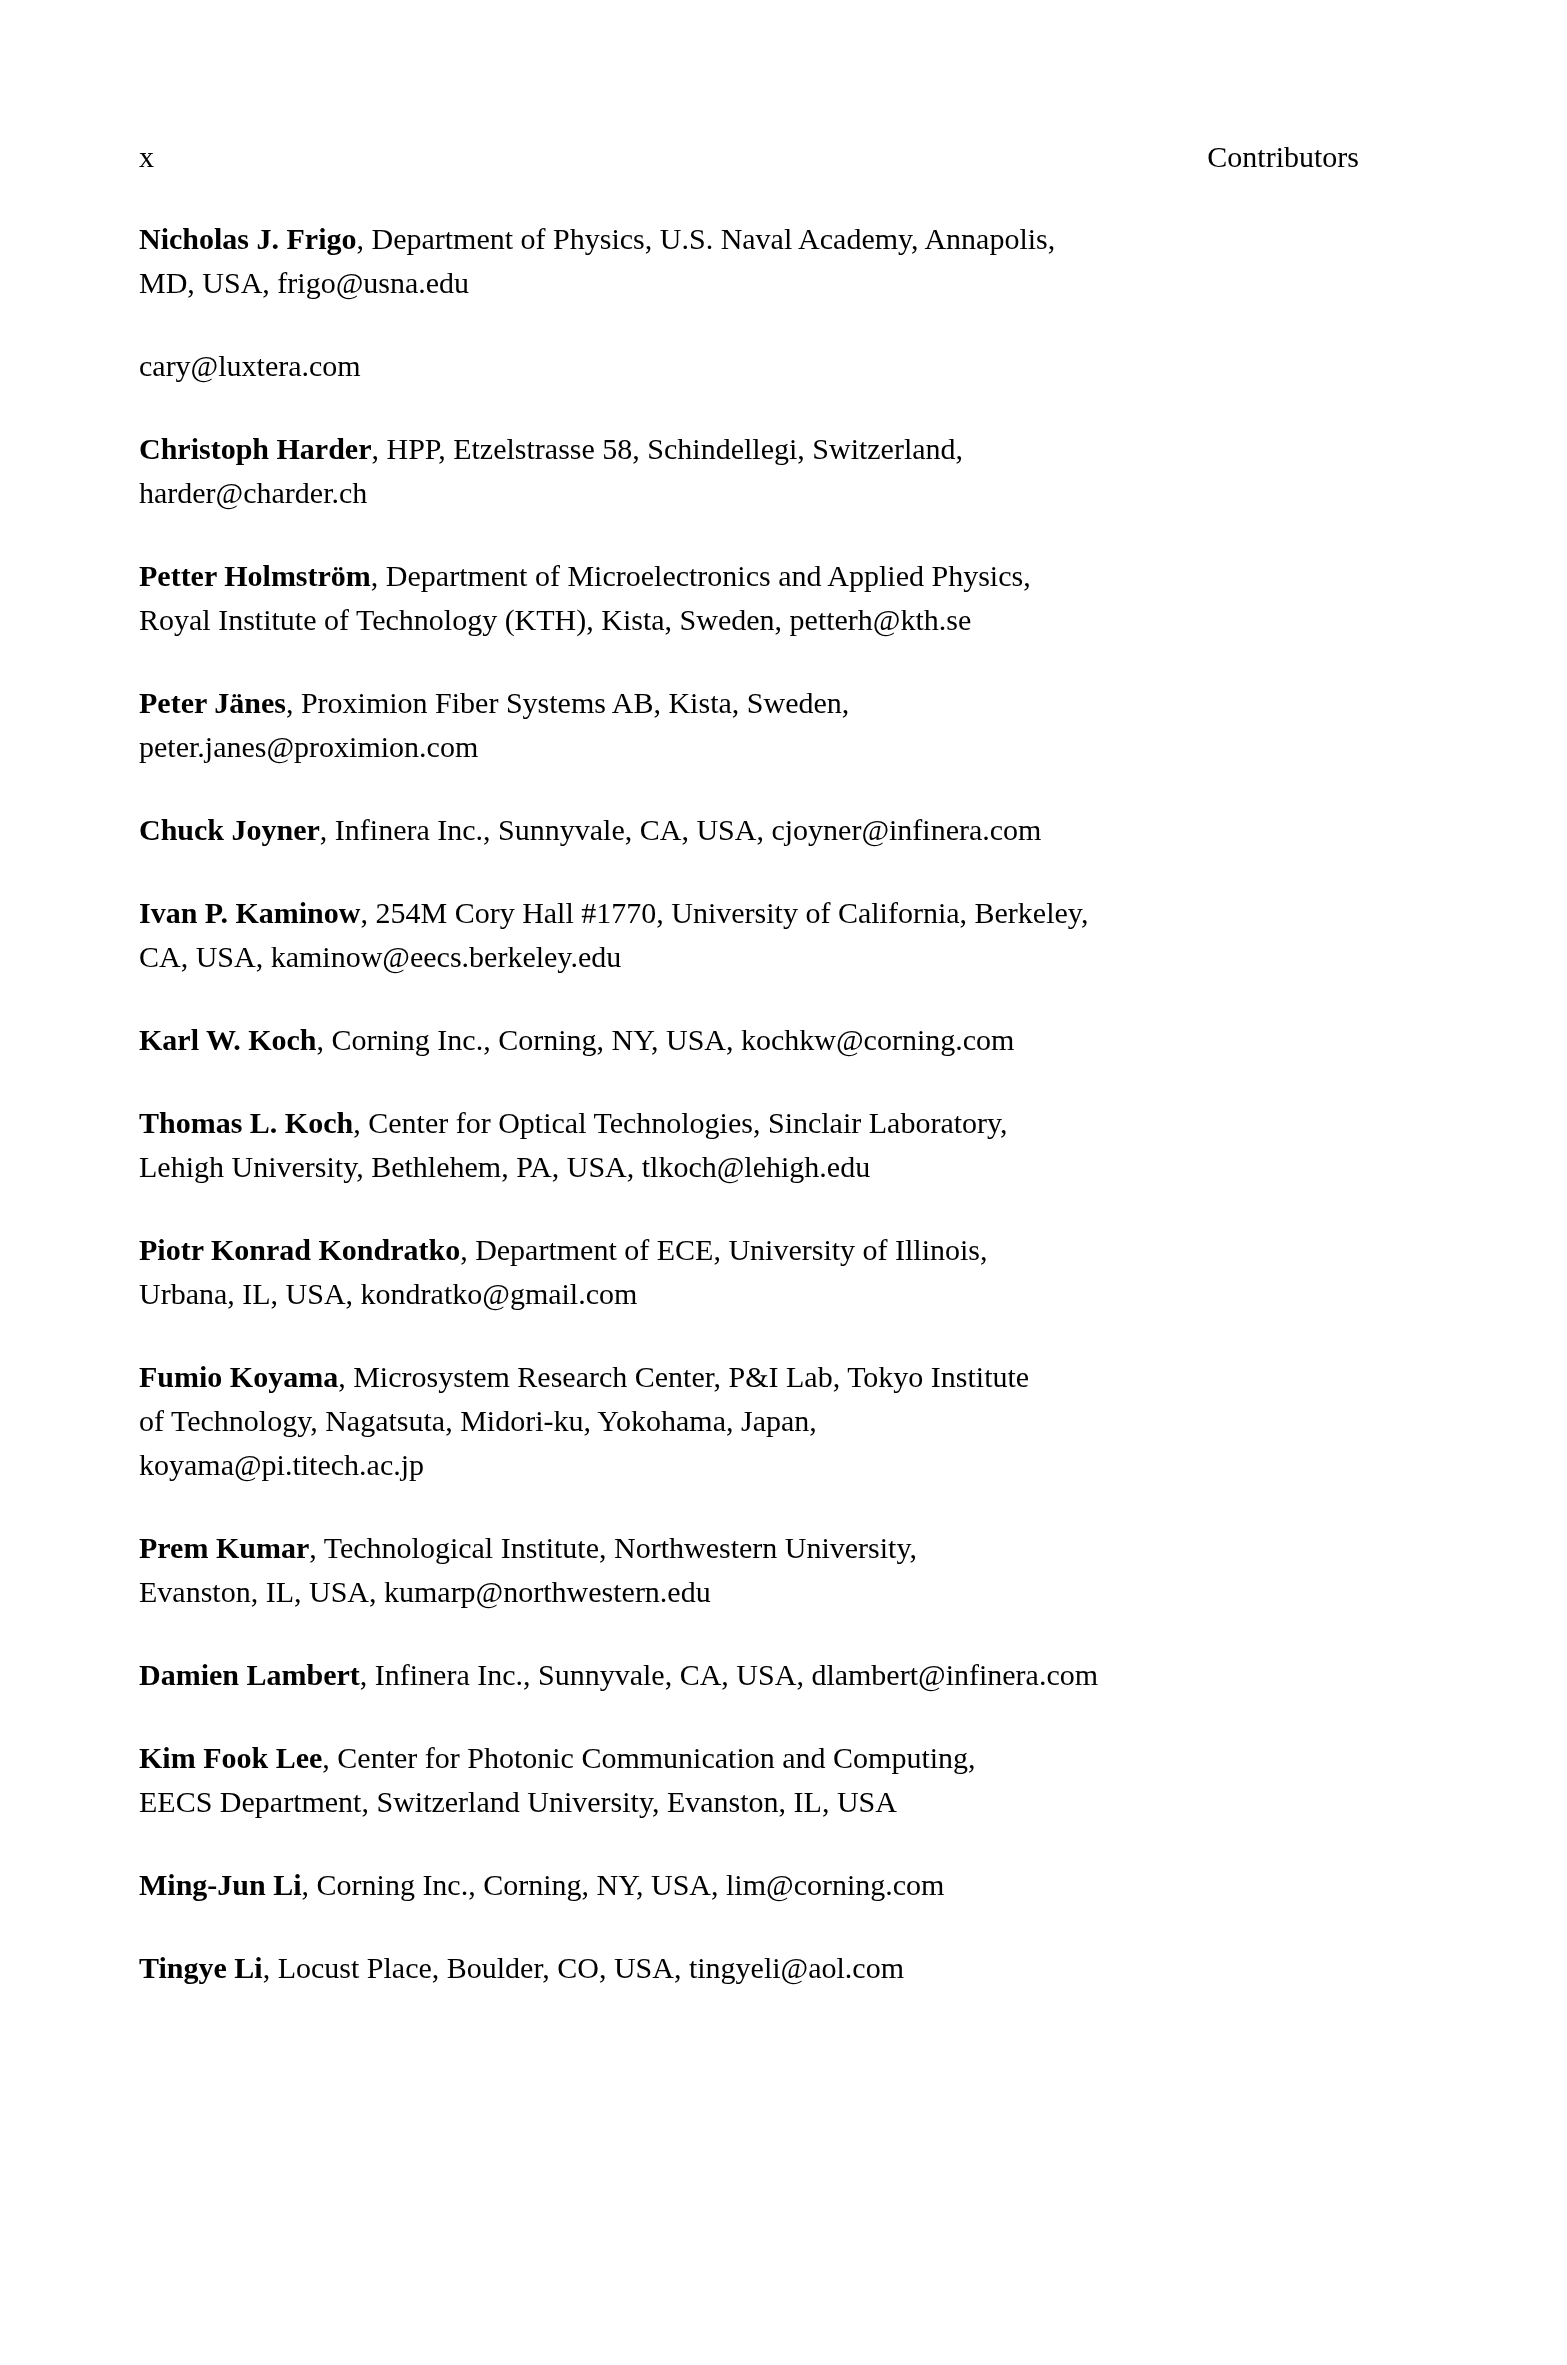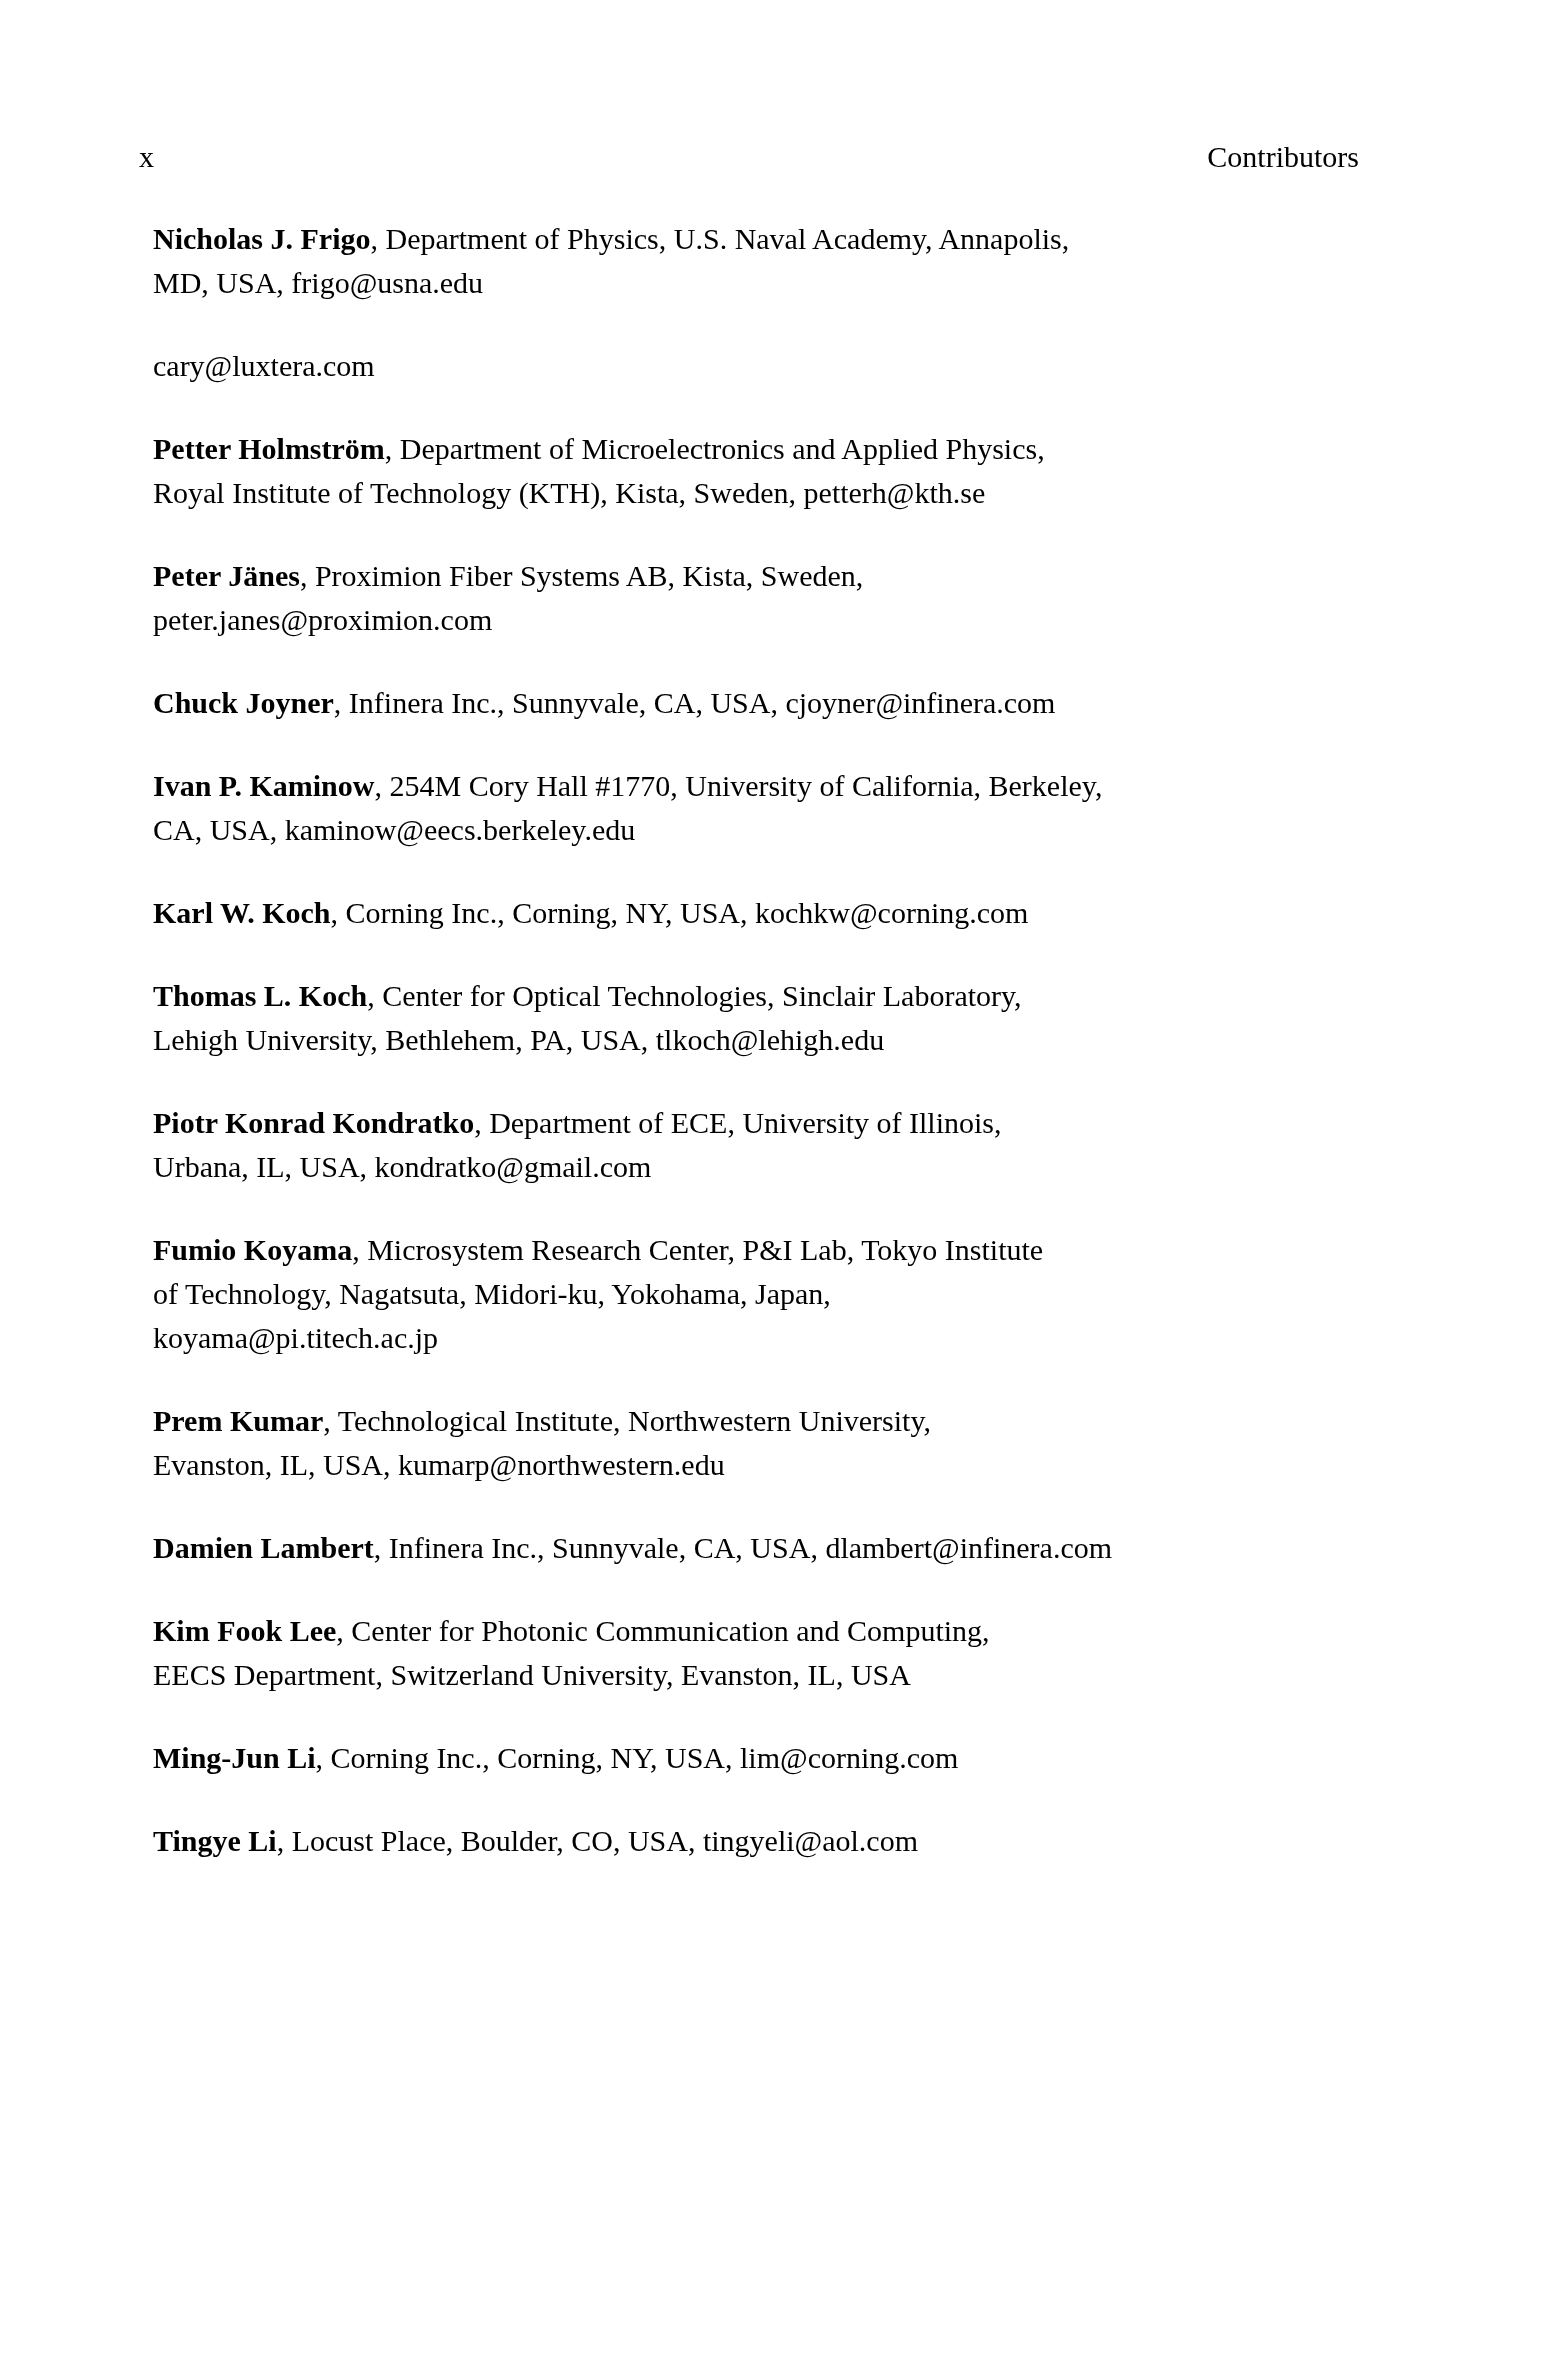--- a/index.html
+++ b/index.html
@@ -23,21 +23,20 @@
   .header {
     display: flex;
     justify-content: space-between;
     align-items: baseline;
     margin-bottom: 38px;
   }
   .running-title {
   }
   .entry {
     margin-bottom: 39px;
-    margin-left: 14px;
   }
   .entry .line {
     white-space: nowrap;
   }
   .entry .name {
     font-weight: bold;
   }
 </style>
 </head>
 <body>
@@ -47,20 +46,24 @@
     <span class="page-number">x</span>
     <span class="running-title">Contributors</span>
   </div>
   <div class="entries" id="entries">
       <div class="entry">
         <div class="line"><span class="name">Nicholas J. Frigo</span>, Department of Physics, U.S. Naval Academy, Annapolis,</div>
         <div class="line">MD, USA, frigo@usna.edu</div>
       </div>
       <div class="entry">
         <div class="line">cary@luxtera.com</div>
+      </div>
+      <div class="entry">
+        <div class="line"><span class="name">Christoph Harder</span>, HPP, Etzelstrasse 58, Schindellegi, Switzerland,</div>
+        <div class="line">harder@charder.ch</div>
       </div>
       <div class="entry">
         <div class="line"><span class="name">Petter Holmström</span>, Department of Microelectronics and Applied Physics,</div>
         <div class="line">Royal Institute of Technology (KTH), Kista, Sweden, petterh@kth.se</div>
       </div>
       <div class="entry">
         <div class="line"><span class="name">Peter Jänes</span>, Proximion Fiber Systems AB, Kista, Sweden,</div>
         <div class="line">peter.janes@proximion.com</div>
       </div>
       <div class="entry">

